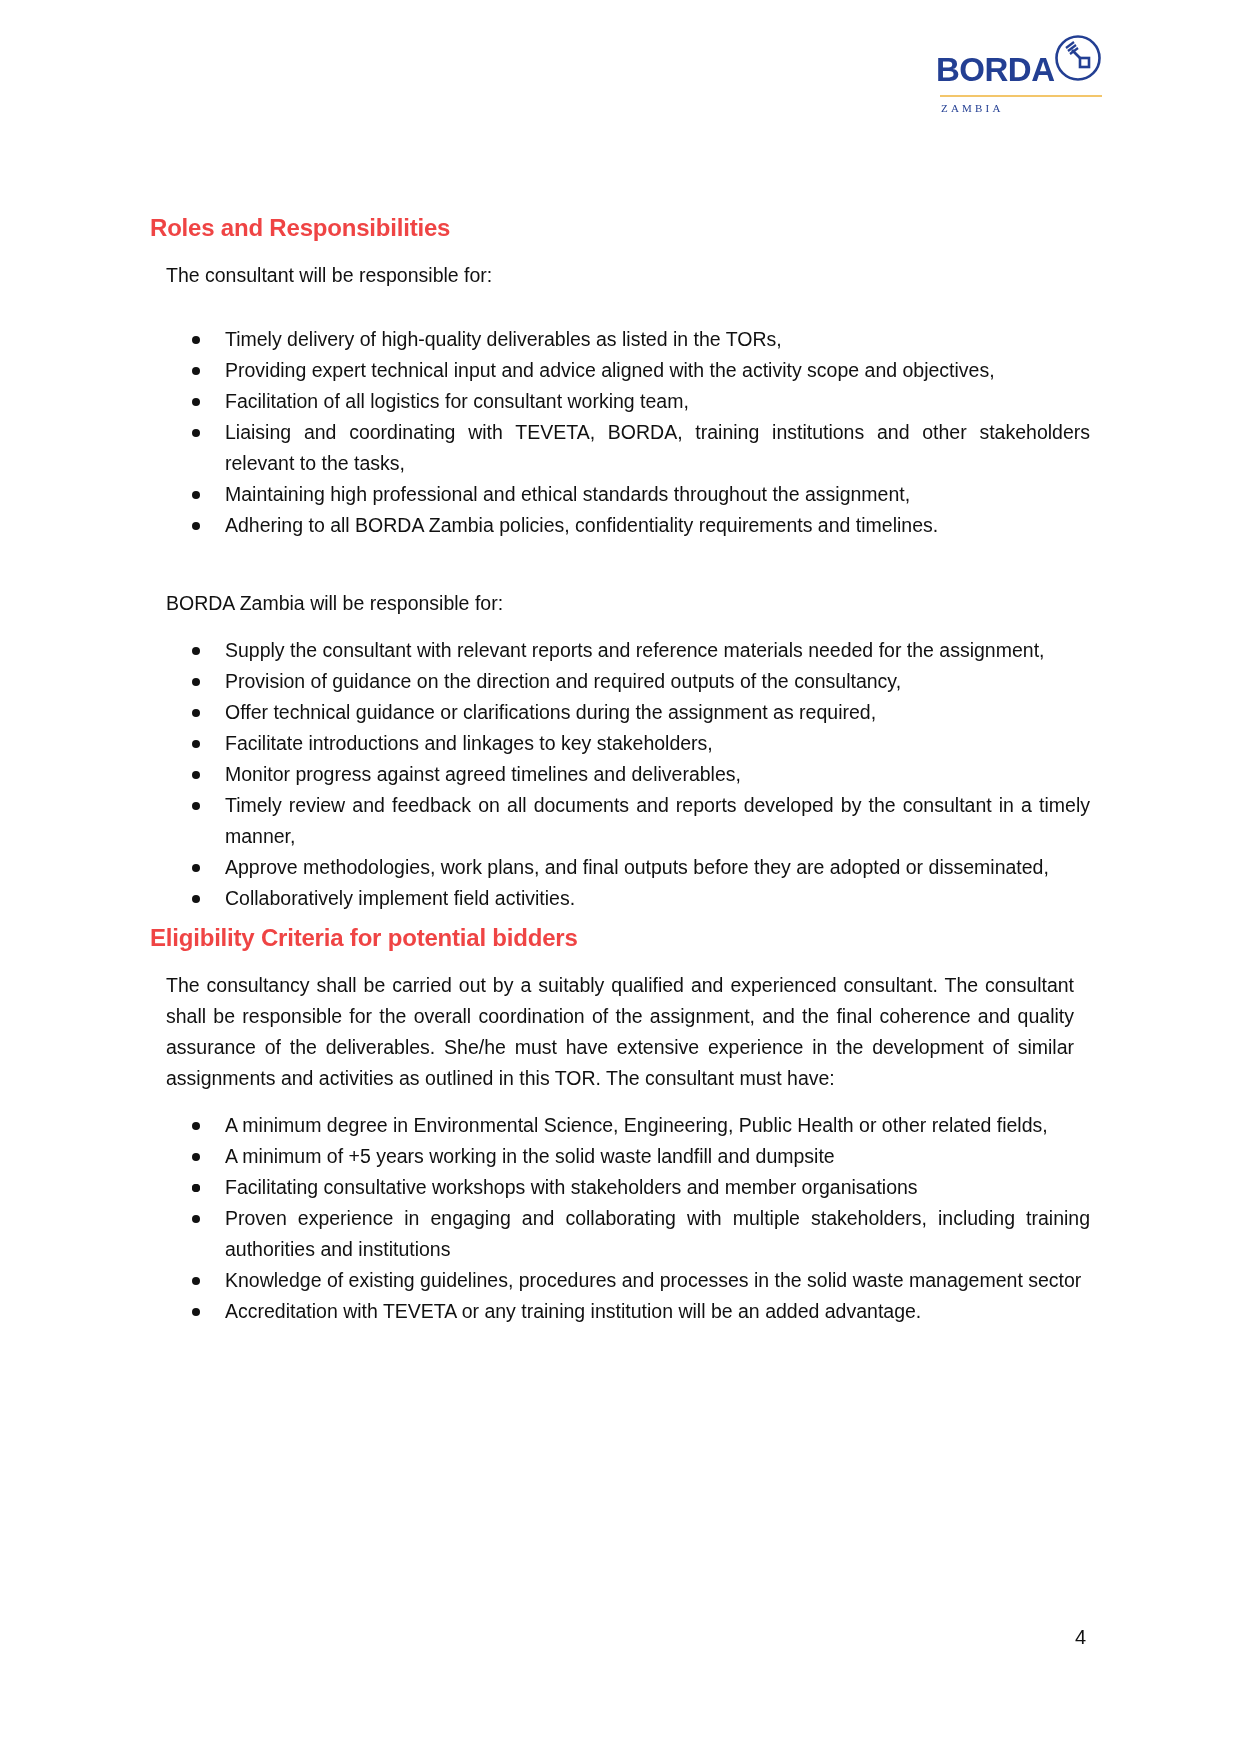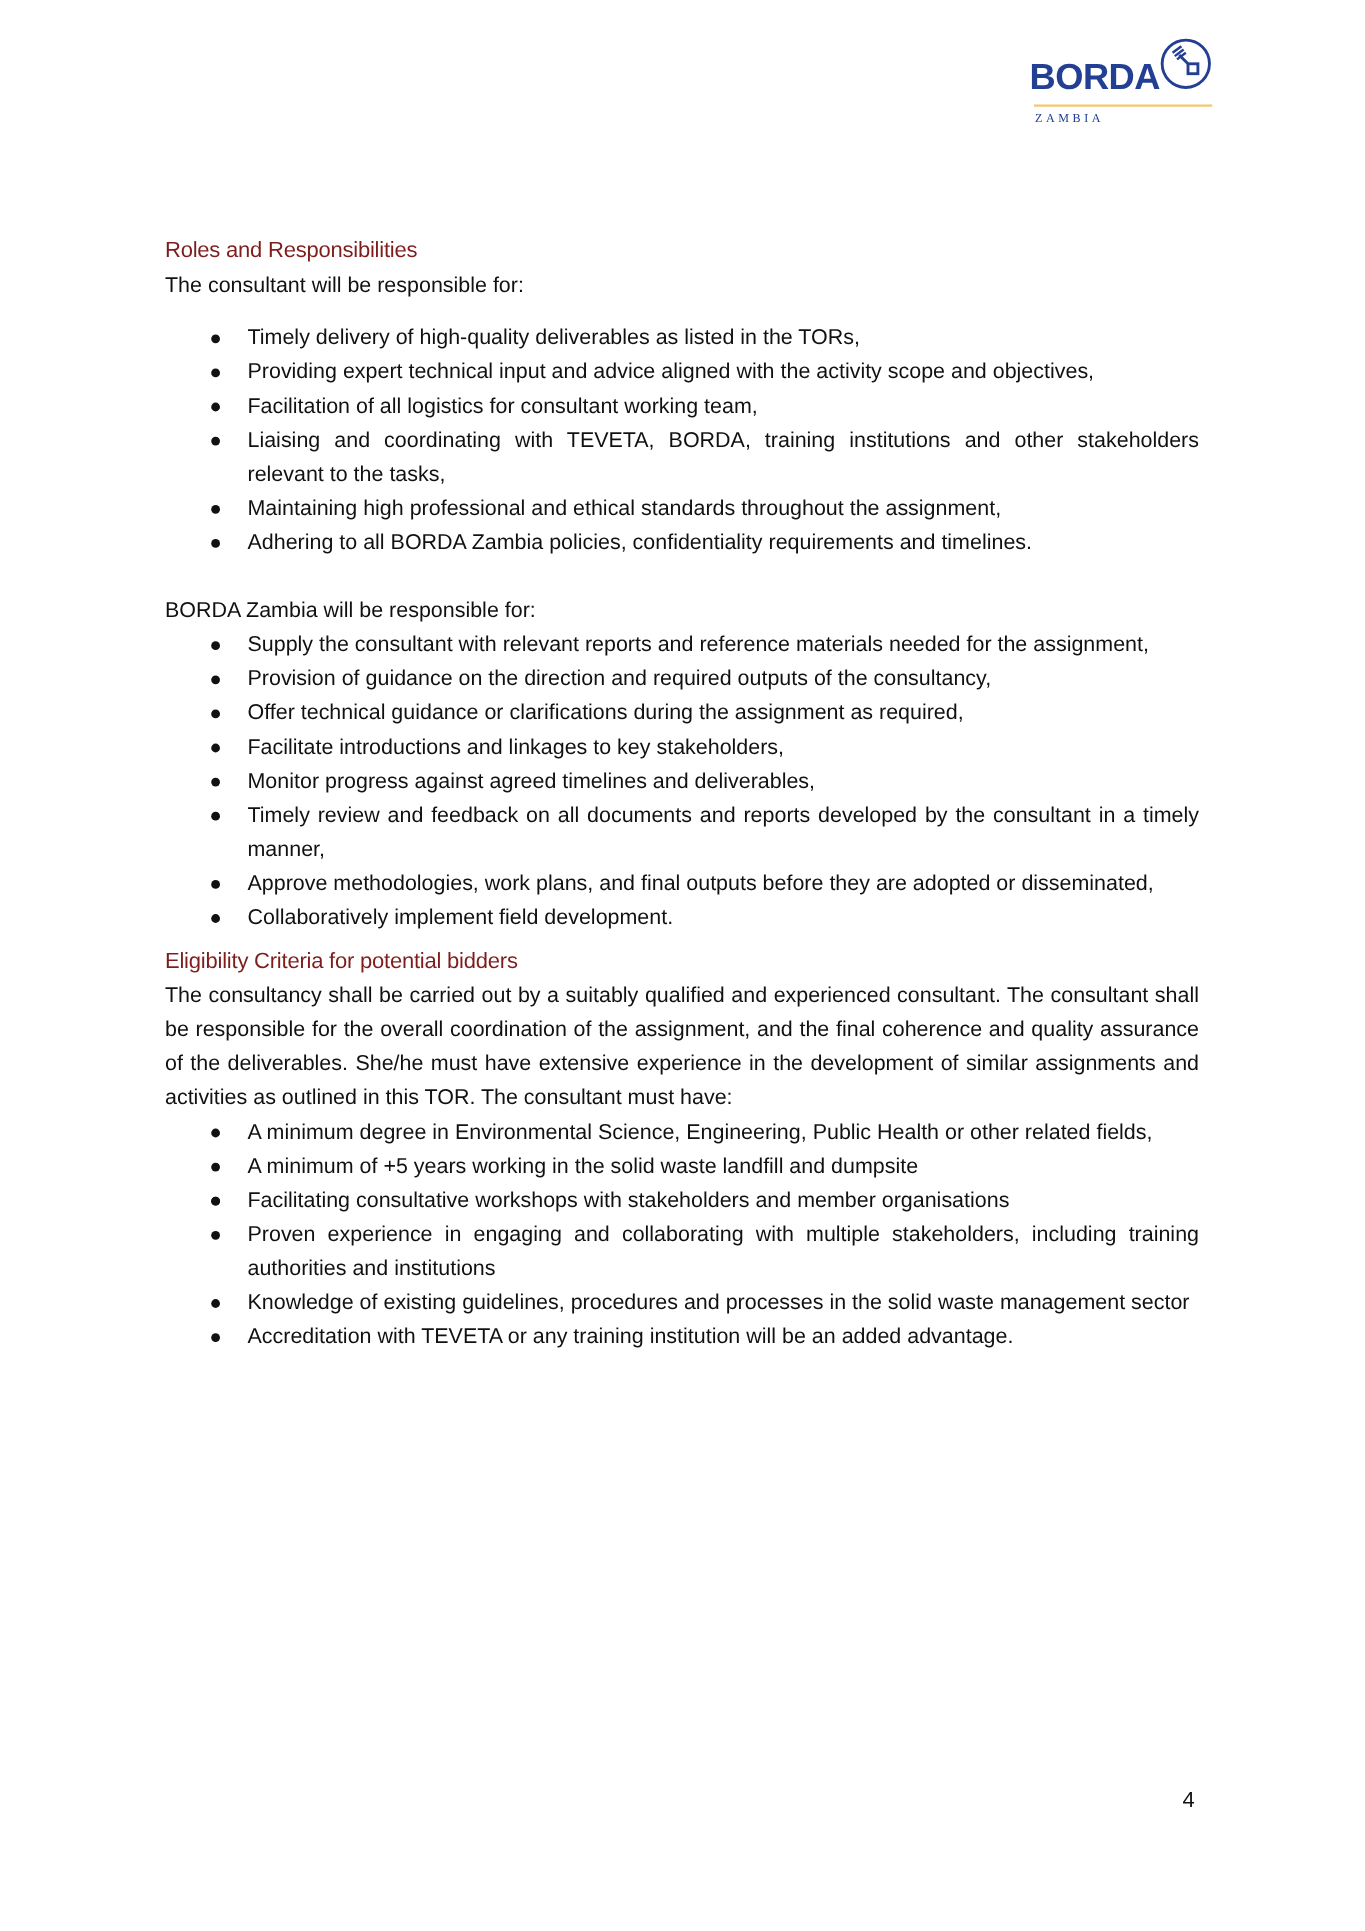--- a/index.html
+++ b/index.html
@@ -63,29 +63,29 @@
     position: absolute;
     left: 150px;
     top: 212px;
     width: 940px;
     font-family: "Liberation Sans", "DejaVu Sans", sans-serif;
     font-size: 19.5px;
     line-height: 31px;
     color: #111111;
   }
   .content h2 {
-    font-weight: normal;
-    font-size: 20px;
+    font-weight: bold;
+    font-size: 24px;
     line-height: 32px;
-    color: #7f1d1d;
+    color: #ef4444;
     margin: 0;
     letter-spacing: -0.2px;
   }
   .content p {
-    margin: 0;
+    margin: 16px;
     text-align: justify;
   }
   ul.bullets {
     list-style: none;
     margin: 0;
     padding: 0;
   }
   ul.bullets li {
     position: relative;
     padding-left: 75px;
@@ -145,21 +145,21 @@
   <div class="gap-b"></div>
   <p>BORDA Zambia will be responsible for:</p>
   <ul class="bullets">
     <li><span class="dot"></span><span>Supply the consultant with relevant reports and reference materials needed for the assignment,</span></li>
     <li><span class="dot"></span><span>Provision of guidance on the direction and required outputs of the consultancy,</span></li>
     <li><span class="dot"></span><span>Offer technical guidance or clarifications during the assignment as required,</span></li>
     <li><span class="dot"></span><span>Facilitate introductions and linkages to key stakeholders,</span></li>
     <li><span class="dot"></span><span>Monitor progress against agreed timelines and deliverables,</span></li>
     <li><span class="dot"></span><span>Timely review and feedback on all documents and reports developed by the consultant in a timely manner,</span></li>
     <li><span class="dot"></span><span>Approve methodologies, work plans, and final outputs before they are adopted or disseminated,</span></li>
-    <li><span class="dot"></span><span>Collaboratively implement field development.</span></li>
+    <li><span class="dot"></span><span>Collaboratively implement field activities.</span></li>
   </ul>
   <div class="gap-c"></div>
 
   <h2>Eligibility Criteria for potential bidders</h2>
   <p>The consultancy shall be carried out by a suitably qualified and experienced consultant. The consultant shall be responsible for the overall coordination of the assignment, and the final coherence and quality assurance of the deliverables. She/he must have extensive experience in the development of similar assignments and activities as outlined in this TOR. The consultant must have:</p>
   <ul class="bullets">
     <li><span class="dot"></span><span>A minimum degree in Environmental Science, Engineering, Public Health or other related fields,</span></li>
     <li><span class="dot"></span><span>A minimum of +5 years working in the solid waste landfill and dumpsite</span></li>
     <li><span class="dot"></span></li>
     <li><span class="dot"></span><span>Facilitating consultative workshops with stakeholders and member organisations</span></li>

